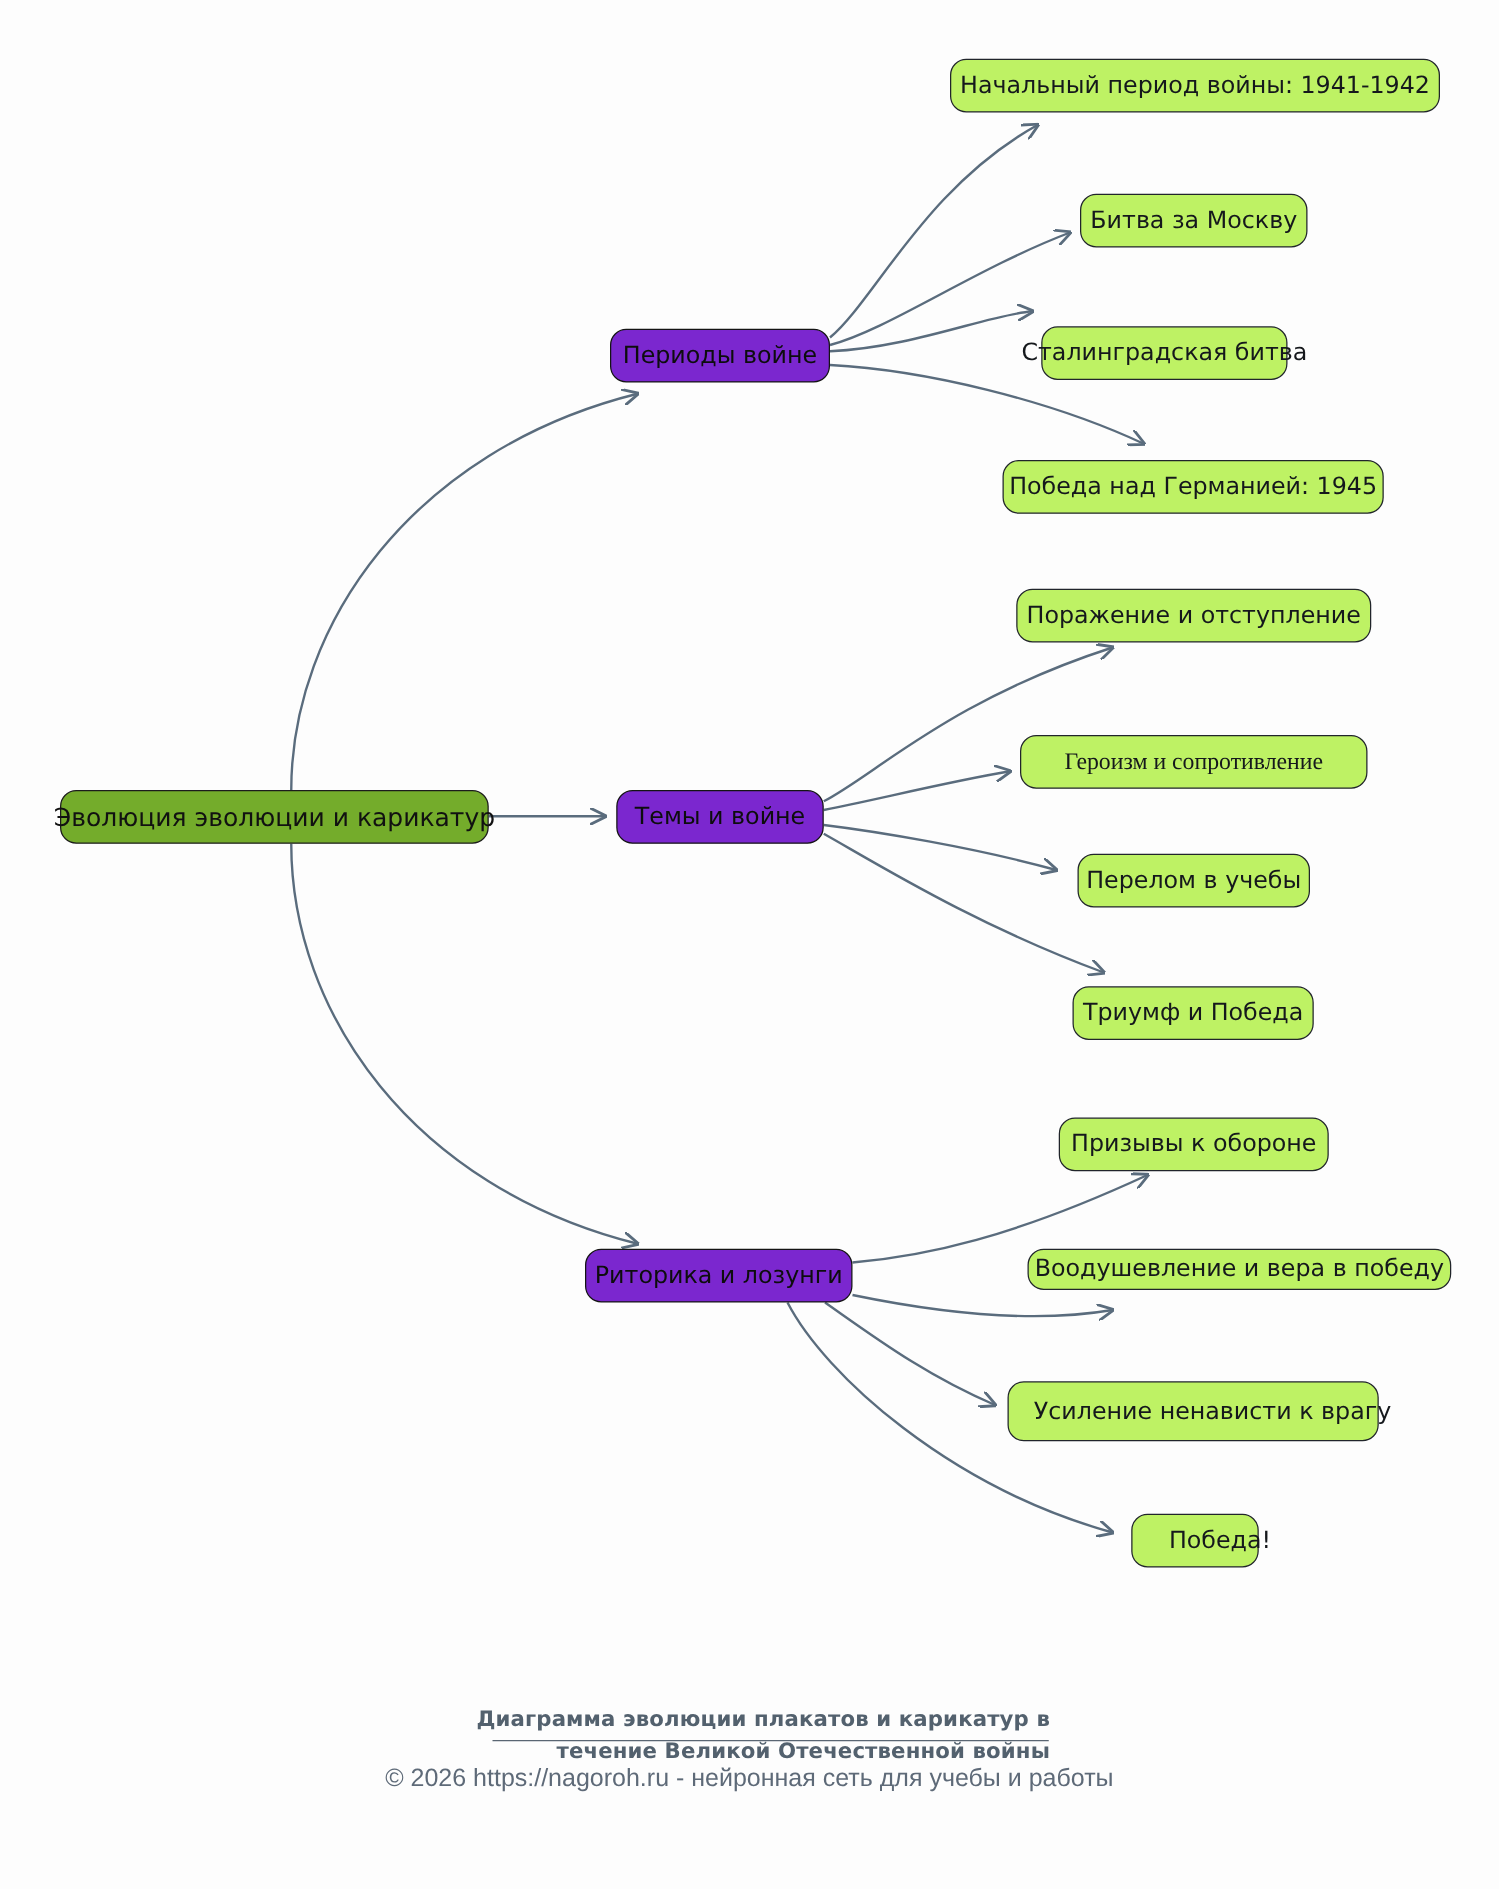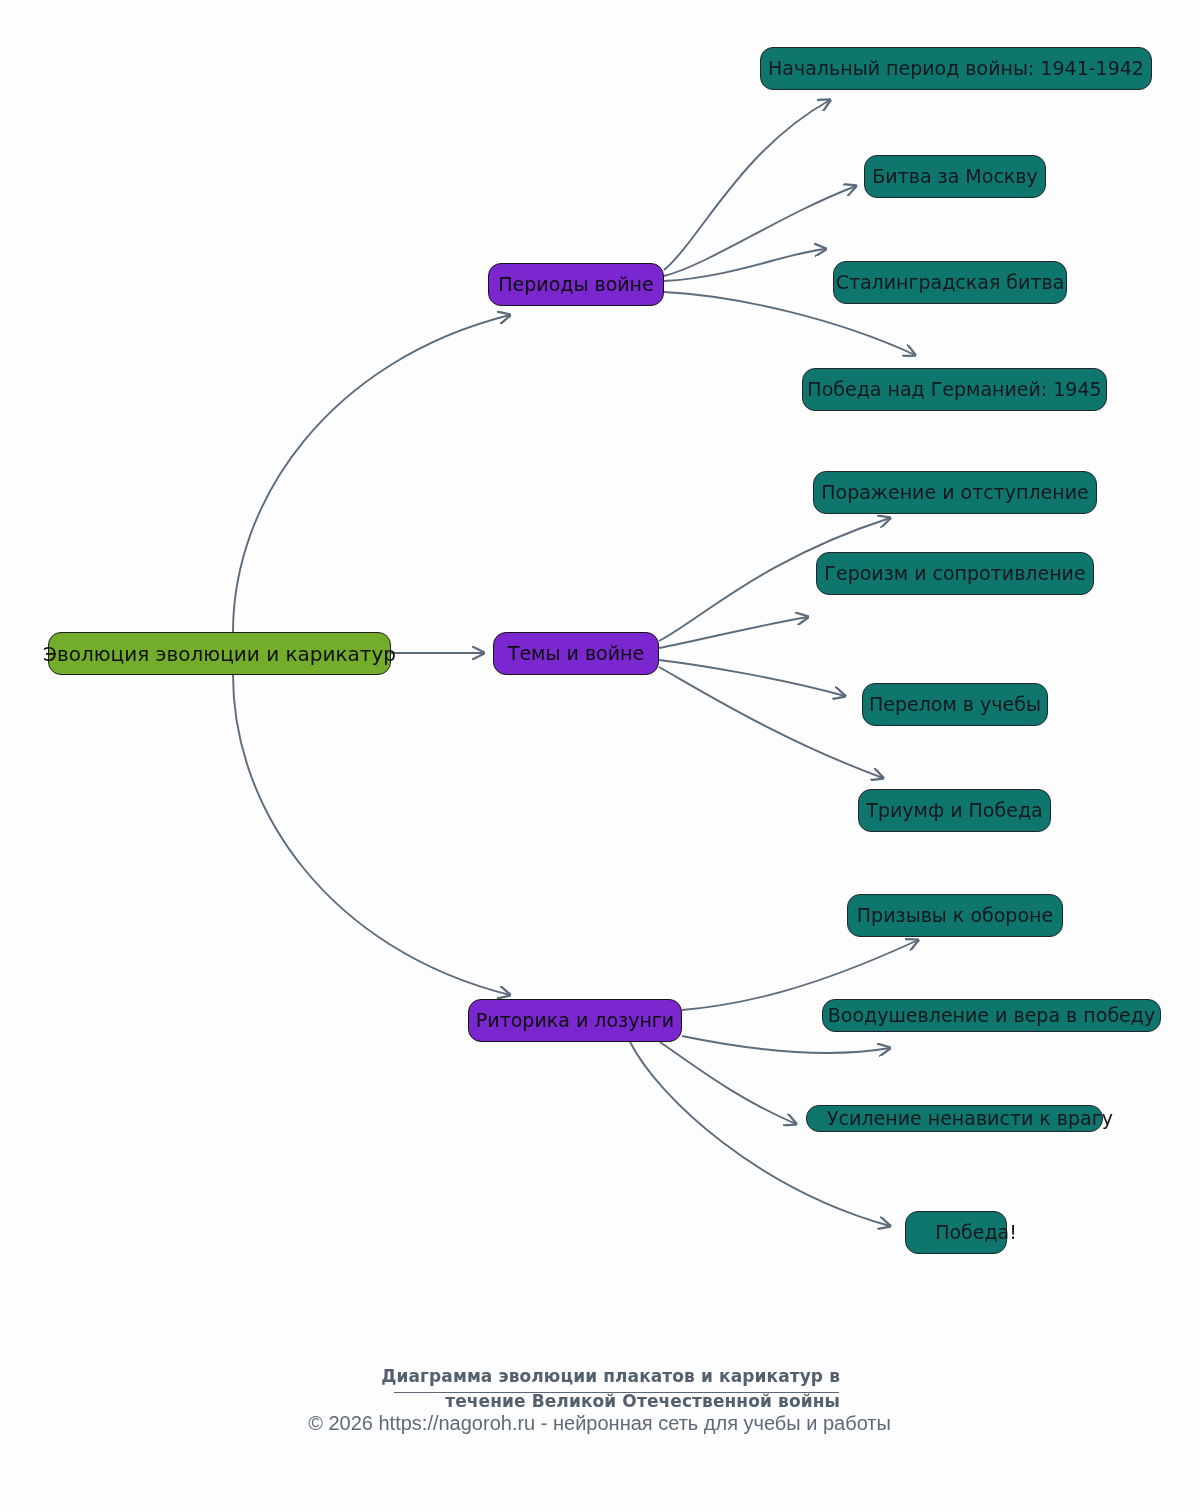--- a/index.html
+++ b/index.html
@@ -58,21 +58,21 @@
   
   .node.branch {
     background: #7b27cf;
     border: 1.6px solid #141414;
     color: #0d0d0d;
     font-size: 19px;
   }
 
   
   .node.leaf {
-    background: #0f766e;
+    background: #bef264;
     border: 1.6px solid #21252b;
     color: #15181c;
     font-size: 19px;
   }
   .footer-title {
     position: absolute;
     left: 0;
     top: 1333px;
     width: 1199px;
     text-align: right;
@@ -143,55 +143,55 @@
   <div class="node branch" style="left:488px; top:263px; width:176px; height:43px;">
     <span class="node-label">Периоды войне</span>
   </div>
 
   <div class="node leaf" style="left:760px; top:47px; width:392px; height:43px;">
     <span class="node-label">Начальный период войны: 1941-1942</span>
   </div>
   <div class="node leaf" style="left:864px; top:155px; width:182px; height:43px;">
     <span class="node-label">Битва за Москву</span>
   </div>
-  <div class="node leaf" style="left:833px; top:261px; width:234px; height:43px;">
+  <div class="node leaf" style="left:833px; top:261px; width:197px; height:43px;">
     <span class="node-label">Сталинградская битва</span>
   </div>
   <div class="node leaf" style="left:802px; top:368px; width:305px; height:43px;">
     <span class="node-label">Победа над Германией: 1945</span>
   </div>
 
   <div class="node branch" style="left:493px; top:632px; width:166px; height:43px;">
     <span class="node-label">Темы и войне</span>
   </div>
 
   <div class="node leaf" style="left:813px; top:471px; width:284px; height:43px;">
     <span class="node-label">Поражение и отступление</span>
   </div>
-  <div class="node leaf" style="left:816px; top:552px; width:278px; height:43px;">
+  <div class="node leaf" style="left:816px; top:588px; width:278px; height:43px;font-family:Liberation Serif, serif;">
     <span class="node-label">Героизм и сопротивление</span>
   </div>
   <div class="node leaf" style="left:862px; top:683px; width:186px; height:43px;">
     <span class="node-label">Перелом в учебы</span>
   </div>
   <div class="node leaf" style="left:858px; top:789px; width:193px; height:43px;">
     <span class="node-label">Триумф и Победа</span>
   </div>
 
   <div class="node branch" style="left:468px; top:999px; width:214px; height:43px;">
     <span class="node-label">Риторика и лозунги</span>
   </div>
 
   <div class="node leaf" style="left:847px; top:894px; width:216px; height:43px;">
     <span class="node-label">Призывы к обороне</span>
   </div>
   <div class="node leaf" style="left:822px; top:999px; width:339px; height:33px;">
     <span class="node-label">Воодушевление и вера в победу</span>
   </div>
-  <div class="node leaf" style="left:806px; top:1105px; width:297px; height:27px;padding-left:31px;">
+  <div class="node leaf" style="left:806px; top:1105px; width:297px; height:48px;padding-left:31px;">
     <span class="node-label">Усиление ненависти к врагу</span>
   </div>
   <div class="node leaf" style="left:905px; top:1211px; width:102px; height:43px;padding-left:40px;">
     <span class="node-label">Победа!</span>
   </div>
 
   <div class="footer-title" style="width: 480px; left: 360px;">Диаграмма эволюции плакатов и карикатур в течение Великой Отечественной войны</div>
   <div class="footer-rule"></div>
   <div class="footer-credit">© 2026 https://nagoroh.ru - нейронная сеть для учебы и работы</div>
 

